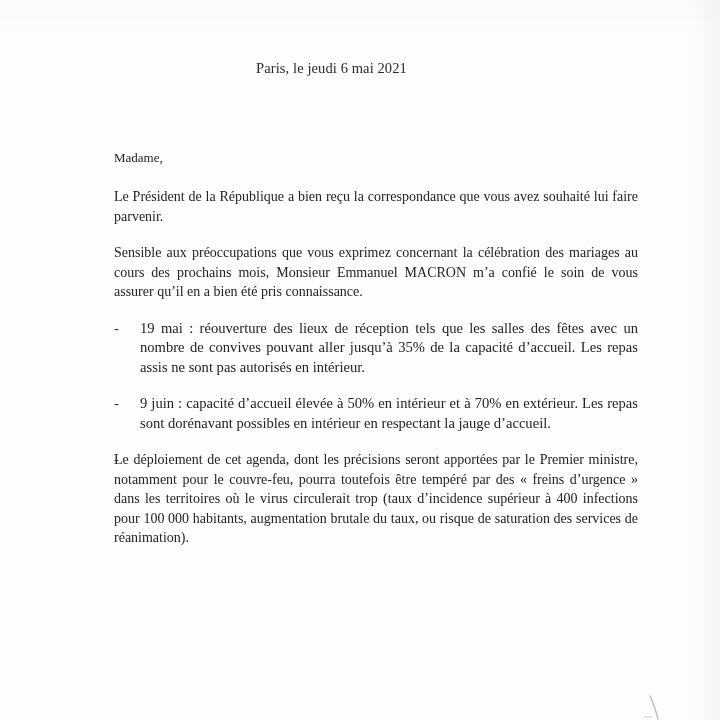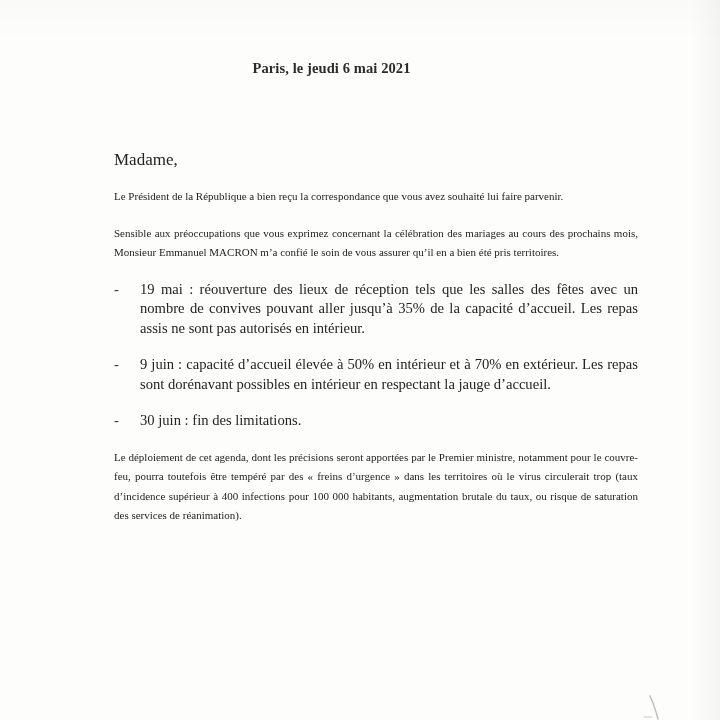--- a/index.html
+++ b/index.html
@@ -34,32 +34,31 @@
 
   .date-line {
     position: absolute;
     top: 60px;
     left: 0;
     width: 663px;
     text-align: center;
     font-size: 14.5px;
     color: #2b2b2b;
     letter-spacing: 0.1px;
-    font-weight: bold;
   }
 
   .salutation {
     top: 150px;
-    font-size: 17px;
+    font-size: 13px;
     color: #242424;
   }
 
   p.para {
     margin: 0 0 17px 0;
-    font-size: 11px;
+    font-size: 14px;
     line-height: 19.5px;
     color: #232323;
     text-align: justify;
     text-justify: inter-word;
     hyphens: none;
   }
 
   .body-area {
     top: 187px;
   }
@@ -119,35 +118,34 @@
 <div class="page">
 
   <div class="date-line">Paris, le jeudi 6 mai 2021</div>
 
   <div class="text-block salutation">Madame,</div>
 
   <div class="text-block body-area">
 
     <p class="para">Le Président de la République a bien reçu la correspondance que vous avez souhaité lui faire parvenir.</p>
 
-    <p class="para">Sensible aux préoccupations que vous exprimez concernant la célébration des mariages au cours des prochains mois, Monsieur Emmanuel MACRON m’a confié le soin de vous assurer qu’il en a bien été pris territoires.</p>
+    <p class="para">Sensible aux préoccupations que vous exprimez concernant la célébration des mariages au cours des prochains mois, Monsieur Emmanuel MACRON m’a confié le soin de vous assurer qu’il en a bien été pris connaissance.</p>
 
 
     <ul class="bullets">
       <li>
         <span class="dash">-</span>
         <span>19 mai : réouverture des lieux de réception tels que les salles des fêtes avec un nombre de convives pouvant aller jusqu’à 35% de la capacité d’accueil. Les repas assis ne sont pas autorisés en intérieur.</span>
       </li>
       <li>
         <span class="dash">-</span>
         <span>9 juin : capacité d’accueil élevée à 50% en intérieur et à 70% en extérieur. Les repas sont dorénavant possibles en intérieur en respectant la jauge d’accueil.</span>
       </li>
       <li>
         <span class="dash">-</span>
-        <span>30 juin : fin des limitations.</span>
       </li>
     </ul>
 
     <p class="para last-para">Le déploiement de cet agenda, dont les précisions seront apportées par le Premier ministre, notamment pour le couvre-feu, pourra toutefois être tempéré par des « freins d’urgence » dans les territoires où le virus circulerait trop (taux d’incidence supérieur à 400 infections pour 100 000 habitants, augmentation brutale du taux, ou risque de saturation des services de réanimation).</p>
 
   </div>
 
   <svg class="signature-mark" viewBox="0 0 40 30">
     <path d="M22 29 C 20 22, 18 14, 14 6" stroke="#7a7a82" stroke-width="1.4" fill="none" stroke-linecap="round"></path>
     <path d="M8 27 L 16 27" stroke="#9a9aa2" stroke-width="1.1" fill="none" stroke-linecap="round"></path>

